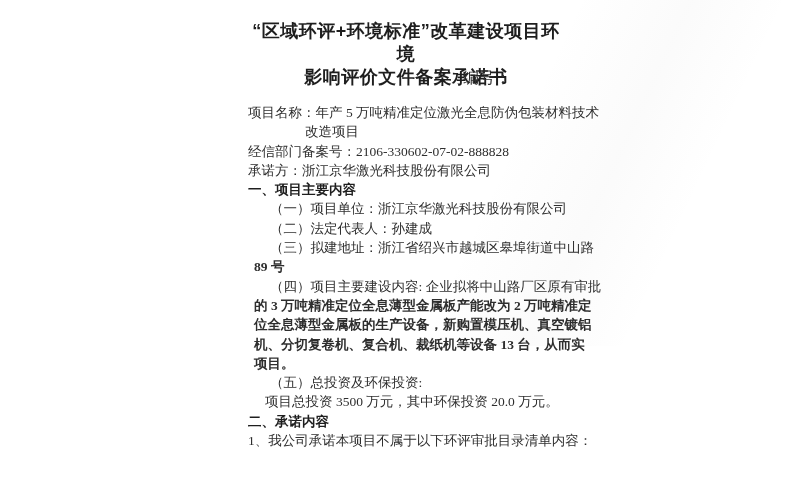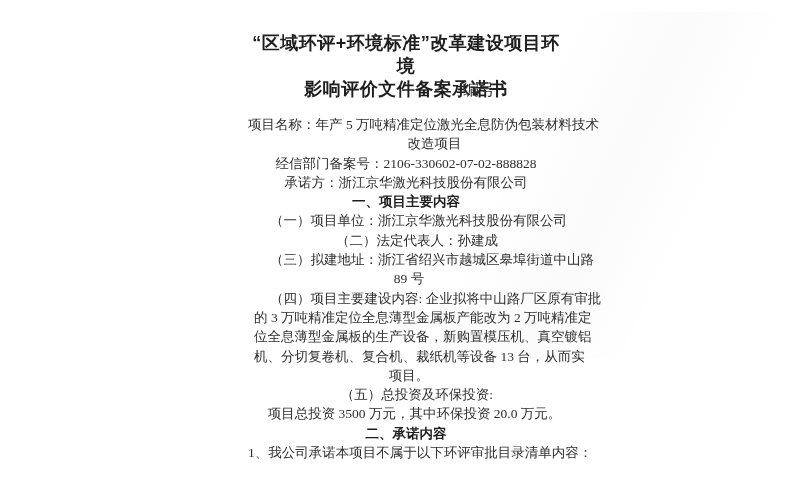--- a/index.html
+++ b/index.html
@@ -11,21 +11,20 @@
     overflow: hidden;
     font-family: "Liberation Serif", "DejaVu Serif", serif;
   }
   .page {
     position: relative;
     width: 800px;
     height: 346px;
     background: #ffffff;
     
     background-image: linear-gradient(115deg, rgba(0,0,0,0) 60%, rgba(120,120,120,0.03) 72%, rgba(0,0,0,0) 82%);
-    margin-top: 12px;
   }
   .doc {
     position: absolute;
     left: 248px;
     top: 0;
     width: 316px;
     color: #2b2b2b;
   }
   .title-block {
     position: absolute;
@@ -51,27 +50,26 @@
     box-sizing: border-box;
   }
   .body-block {
     position: absolute;
     left: 0;
     top: 103px;
     width: 316px;
     font-size: 13.5px;
     line-height: 19.3px;
     color: #2e2e2e;
-    text-align: center;
   }
   .doc-line {
     white-space: nowrap;
   }
   .ind0 { padding-left: 0; }
-  .ind1 { padding-left: 6px; }
+  .ind1 { padding-left: 6px; font-weight: bold; }
   .ind2 { padding-left: 22px; }
   .ind3 { padding-left: 17px; }
   .ind4 { padding-left: 57px; }
   .section-heading {
     font-family: "Liberation Sans", "DejaVu Sans", sans-serif;
     font-weight: bold;
     color: #1e1e1e;
     white-space: nowrap;
   }
 </style>

